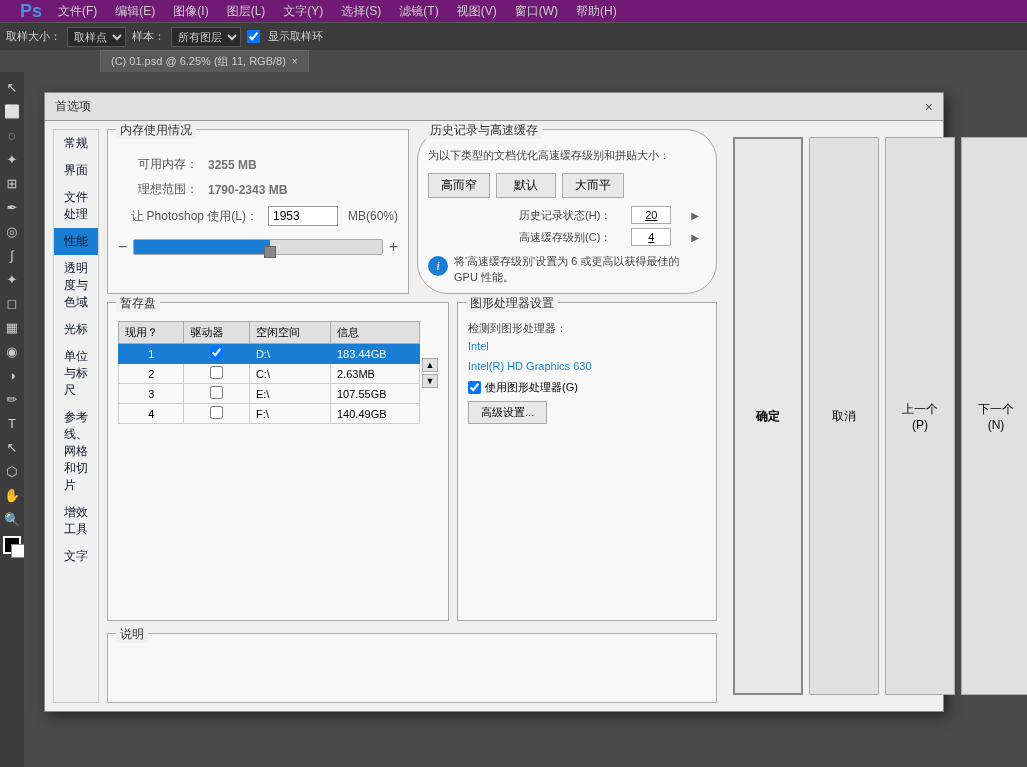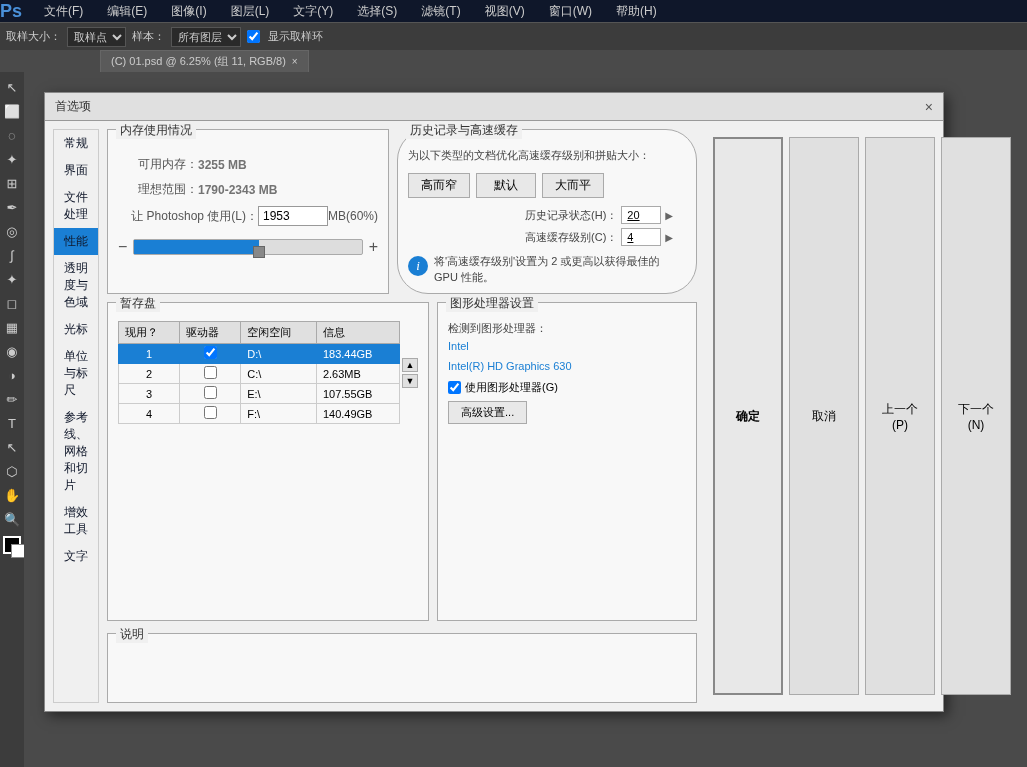--- a/index.html
+++ b/index.html
@@ -1,19 +1,19 @@
 <!DOCTYPE html>
 <html><head>
   <meta charset="utf-8">
   <style>
     * { box-sizing: border-box; margin: 0; padding: 0; }
     body { background: #4a4a4a; font-family: 'Microsoft YaHei', SimSun, Arial, sans-serif; font-size: 12px; color: #000; overflow: hidden; width: 1027px; height: 767px; }
 
     
-    .menu-bar { background: #0f172a; color: #ccc; display: flex; align-items: center; height: 22px; padding: 0 0; gap: 8px; }
+    .menu-bar { background: #701a75; color: #ccc; display: flex; align-items: center; height: 22px; padding: 0 20px; gap: 2px; }
     .menu-bar .app-icon { color: #4a90d9; font-weight: bold; font-size: 18px; margin-right: 6px; }
     .menu-item { padding: 2px 8px; font-size: 12px; cursor: pointer; color: #ccc; }
 
     
     .toolbar { background: #3c3c3c; color: #ccc; display: flex; align-items: center; height: 28px; padding: 0 6px; gap: 6px; border-top: 1px solid #555; }
     .toolbar-label { font-size: 11px; }
     .toolbar-select { background: #2a2a2a; color: #ccc; border: 1px solid #555; font-size: 11px; height: 20px; padding: 0 2px; }
     .toolbar-checkbox { margin-right: 2px; }
 
     
@@ -48,40 +48,40 @@
     .dialog-row1 { display: flex; gap: 8px; }
     .dialog-row2 { display: flex; gap: 8px; flex: 1; }
     .dialog-row3 { }
 
     
     .panel-box { border: 1px solid #aaa; background: #f8f8f8; padding: 8px 10px; position: relative; }
     .panel-title { position: absolute; top: -8px; left: 8px; background: #f0f0f0; padding: 0 4px; font-size: 12px; color: #333; }
 
     
     .memory-panel { flex: 1; min-height: 150px; }
-    .memory-row { display: flex; align-items: center; margin: 8px 0; gap: 0; }
+    .memory-row { display: flex; align-items: center; margin: 8px 0; gap: 10px; }
     .memory-label { color: #555; font-size: 12px; min-width: 80px; text-align: right; }
     .memory-value { color: #737373; font-weight: bold; font-size: 12px; }
     .memory-input { width: 70px; border: 1px solid #999; padding: 2px 4px; font-size: 12px; }
     .memory-unit { font-size: 12px; color: #555; }
     .memory-slider-container { display: flex; align-items: center; gap: 6px; margin: 12px 0; }
     .slider-minus { font-size: 16px; cursor: pointer; color: #555; }
     .slider-plus { font-size: 16px; cursor: pointer; color: #555; }
     .slider-track { flex: 1; height: 16px; background: #ddd; border: 1px solid #aaa; position: relative; border-radius: 2px; }
     .slider-fill { position: absolute; left: 0; top: 0; height: 100%; background: #1a7fd4; width: 55%; }
     .slider-thumb { position: absolute; bottom: -4px; left: 55%; width: 12px; height: 12px; background: #888; border: 1px solid #666; transform: translateX(-50%); cursor: pointer; }
 
     
     .history-panel { width: 300px; }
     .history-desc { font-size: 11px; color: #444; margin-bottom: 10px; line-height: 1.4; }
     .history-btn-row { display: flex; gap: 6px; margin-bottom: 8px; }
     .history-btn { background: #e8e8e8; border: 1px solid #aaa; padding: 3px 12px; font-size: 12px; cursor: pointer; min-width: 60px; text-align: center; }
-    .history-row { display: flex; align-items: center; margin: 4px 13px; gap: 4px; }
+    .history-row { display: flex; align-items: center; margin: 4px 7px; gap: 20px; }
     .history-row-label { font-size: 11px; color: #444; flex: 1; text-align: right; }
-    .history-input { width: 40px; border: 1px solid #aaa; padding: 2px 5px; font-size: 11px; text-align: left; text-decoration: underline; }
+    .history-input { width: 40px; border: 1px solid #aaa; padding: 2px 5px; font-size: 11px; text-align: center; text-decoration: underline; }
     .history-arrow { font-size: 10px; color: #666; cursor: pointer; }
     .info-row { display: flex; align-items: flex-start; gap: 6px; margin-top: 8px; }
     .info-icon { width: 20px; height: 20px; background: #1a7fd4; border-radius: 50%; color: white; display: flex; align-items: center; justify-content: center; font-style: italic; font-size: 13px; font-family: serif; flex-shrink: 0; margin-top: 2px; }
     .info-text { font-size: 11px; color: #444; line-height: 1.4; }
     .cache-select { border: 1px solid #aaa; background: white; padding: 2px 4px; font-size: 11px; }
 
     
     .scratch-panel { flex: 1; }
     .scratch-table { width: 100%; border-collapse: collapse; font-size: 11px; }
     .scratch-table th { background: #e0e0e0; border: 1px solid #aaa; padding: 3px 6px; text-align: left; font-weight: normal; }
@@ -239,21 +239,21 @@
                 <input type="text" class="history-input" value="20" style="">
                 <span class="history-arrow">▶</span>
               </div>
               <div class="history-row">
                 <span class="history-row-label">高速缓存级别(C)：</span>
                 <input type="text" class="history-input" value="4" style="">
                 <span class="history-arrow">▶</span>
               </div>
               <div class="info-row">
                 <div class="info-icon">i</div>
-                <span class="info-text">将'高速缓存级别'设置为 2 或更高以获得最佳的 GPU 性能。</span>
+                <span class="info-text">将'高速缓存级别'设置为 6 或更高以获得最佳的 GPU 性能。</span>
               </div>
             </div>
           </div>
 
           <div class="dialog-row2">
 
             <div class="panel-box scratch-panel" style="padding-top:18px;">
               <span class="panel-title">暂存盘</span>
               <div class="scratch-container">
                 <table class="scratch-table">

